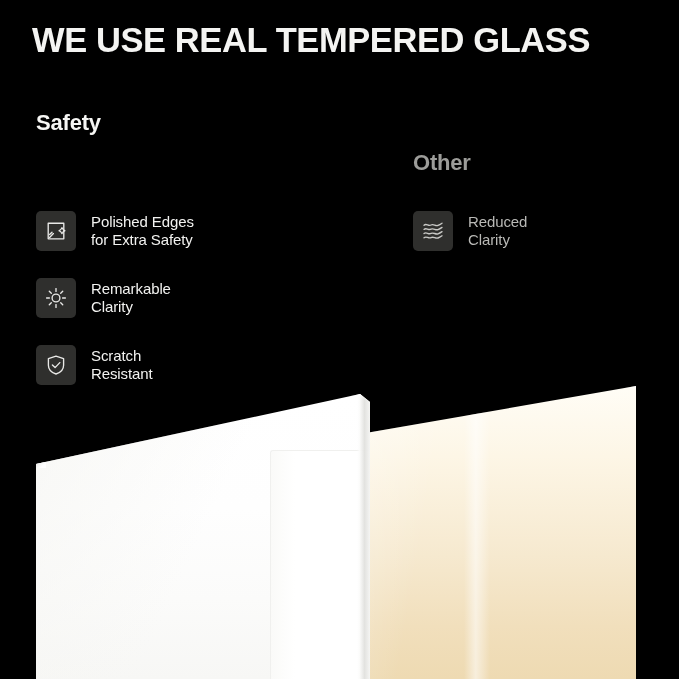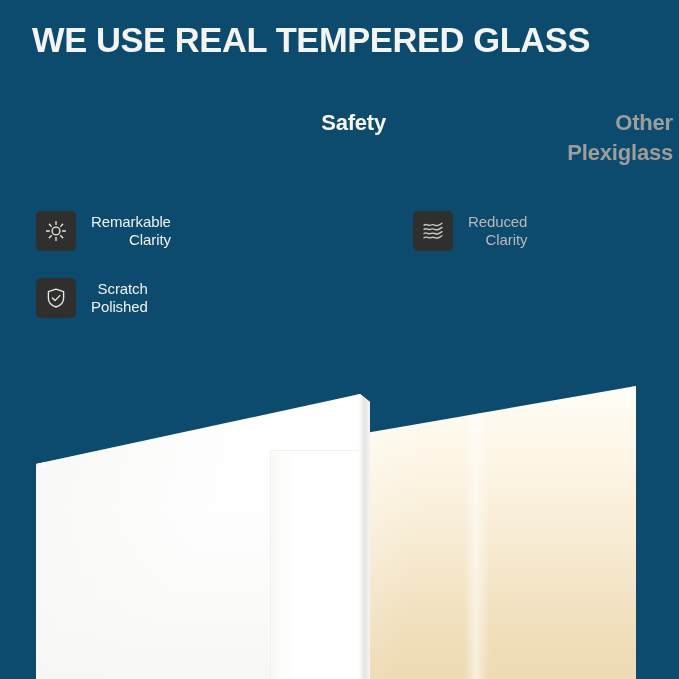--- a/index.html
+++ b/index.html
@@ -6,21 +6,21 @@
   html, body {
     margin: 0;
     padding: 0;
     background: #1c1c1c;
   }
   #stage {
     position: relative;
     width: 679px;
     height: 679px;
     overflow: hidden;
-    background: #0c4a6e;
+    background: #000000;
     font-family: "Liberation Sans", sans-serif;
     -webkit-font-smoothing: antialiased;
   }
 
   
   #headline {
     position: absolute;
     left: 32px;
     top: 20px;
     width: 630px;
@@ -31,34 +31,33 @@
     letter-spacing: -0.4px;
     white-space: nowrap;
     transform: scaleX(0.985);
     transform-origin: left center;
   }
 
   
   .col {
     position: absolute;
     top: 108px;
-    text-align: right;
   }
   .col.left  { left: 36px;  width: 350px; }
   .col.right { left: 413px; width: 260px; }
 
   .col-title {
     font-size: 22px;
     line-height: 30px;
     font-weight: 600;
     letter-spacing: -0.2px;
     margin: 0;
   }
   .col.left  .col-title { color: #f6f6f4; }
-  .col.right .col-title { color: #9d9d9a; }
+  .col.right .col-title { color: #9d9d9a; margin-top: 40px; }
 
   .features {
     position: absolute;
     top: 103px;
     left: 0;
     right: 0;
   }
   .feature {
     display: flex;
     align-items: center;
@@ -202,20 +201,32 @@
 
   <div id="headline">WE USE REAL TEMPERED GLASS</div>
 
   <div class="col left">
     <div class="col-title">
       <div>Safety</div>
     </div>
 
     <div class="features">
 
+      <div class="feature">
+        <span class="tile left-tile">
+          <svg width="22" height="22" viewBox="0 0 22 22" aria-hidden="true">
+            <path d="M3.2 3.2 H18.8 V18.8 H3.2 Z"></path>
+            <path d="M4.6 17.4 L8.4 13.6"></path>
+            <path d="M4.6 14.6 L7.0 12.2"></path>
+            <path d="M17.1 8.4 l1.4 2.3 2.3 1.4 -2.3 1.4 -1.4 2.3 -1.4 -2.3 -2.3 -1.4 2.3 -1.4 Z" transform="translate(0,-1.2) scale(0.82) translate(3.6,2.4)"></path>
+          </svg>
+        </span>
+        <span class="ftext">Polished Edges
+for Extra Safety</span>
+      </div>
 
       <div class="feature">
         <span class="tile left-tile">
           <svg width="22" height="22" viewBox="0 0 22 22" aria-hidden="true">
             <circle cx="11" cy="11" r="3.9"></circle>
             <path d="M11 1.6 V4.4"></path>
             <path d="M11 17.6 V20.4"></path>
             <path d="M1.6 11 H4.4"></path>
             <path d="M17.6 11 H20.4"></path>
             <path d="M4.3 4.3 L6.3 6.3"></path>
@@ -229,30 +240,29 @@
       </div>
 
       <div class="feature">
         <span class="tile left-tile">
           <svg width="22" height="22" viewBox="0 0 22 22" aria-hidden="true">
             <path d="M11 2.2 L18.6 4.7 V11.2 C18.6 15.6 15.3 18.6 11 20.0 C6.7 18.6 3.4 15.6 3.4 11.2 V4.7 Z"></path>
             <path d="M7.4 10.9 L10.1 13.6 L14.8 8.6"></path>
           </svg>
         </span>
         <span class="ftext">Scratch
-Polished</span>
+Resistant</span>
       </div>
 
     </div>
   </div>
 
   <div class="col right">
     <div class="col-title">
       <div>Other</div>
-      <div>Plexiglass</div>
     </div>
 
     <div class="features">
 
 
 
       <div class="feature">
         <span class="tile right-tile">
           <svg width="22" height="22" viewBox="0 0 22 22" aria-hidden="true">
             <path d="M2.0 5.2 C4.4 2.9 6.2 6.5 9.0 5.0 C11.6 3.6 13.4 6.4 16.0 5.4 C18.0 4.6 18.8 4.0 20.0 3.2"></path>

